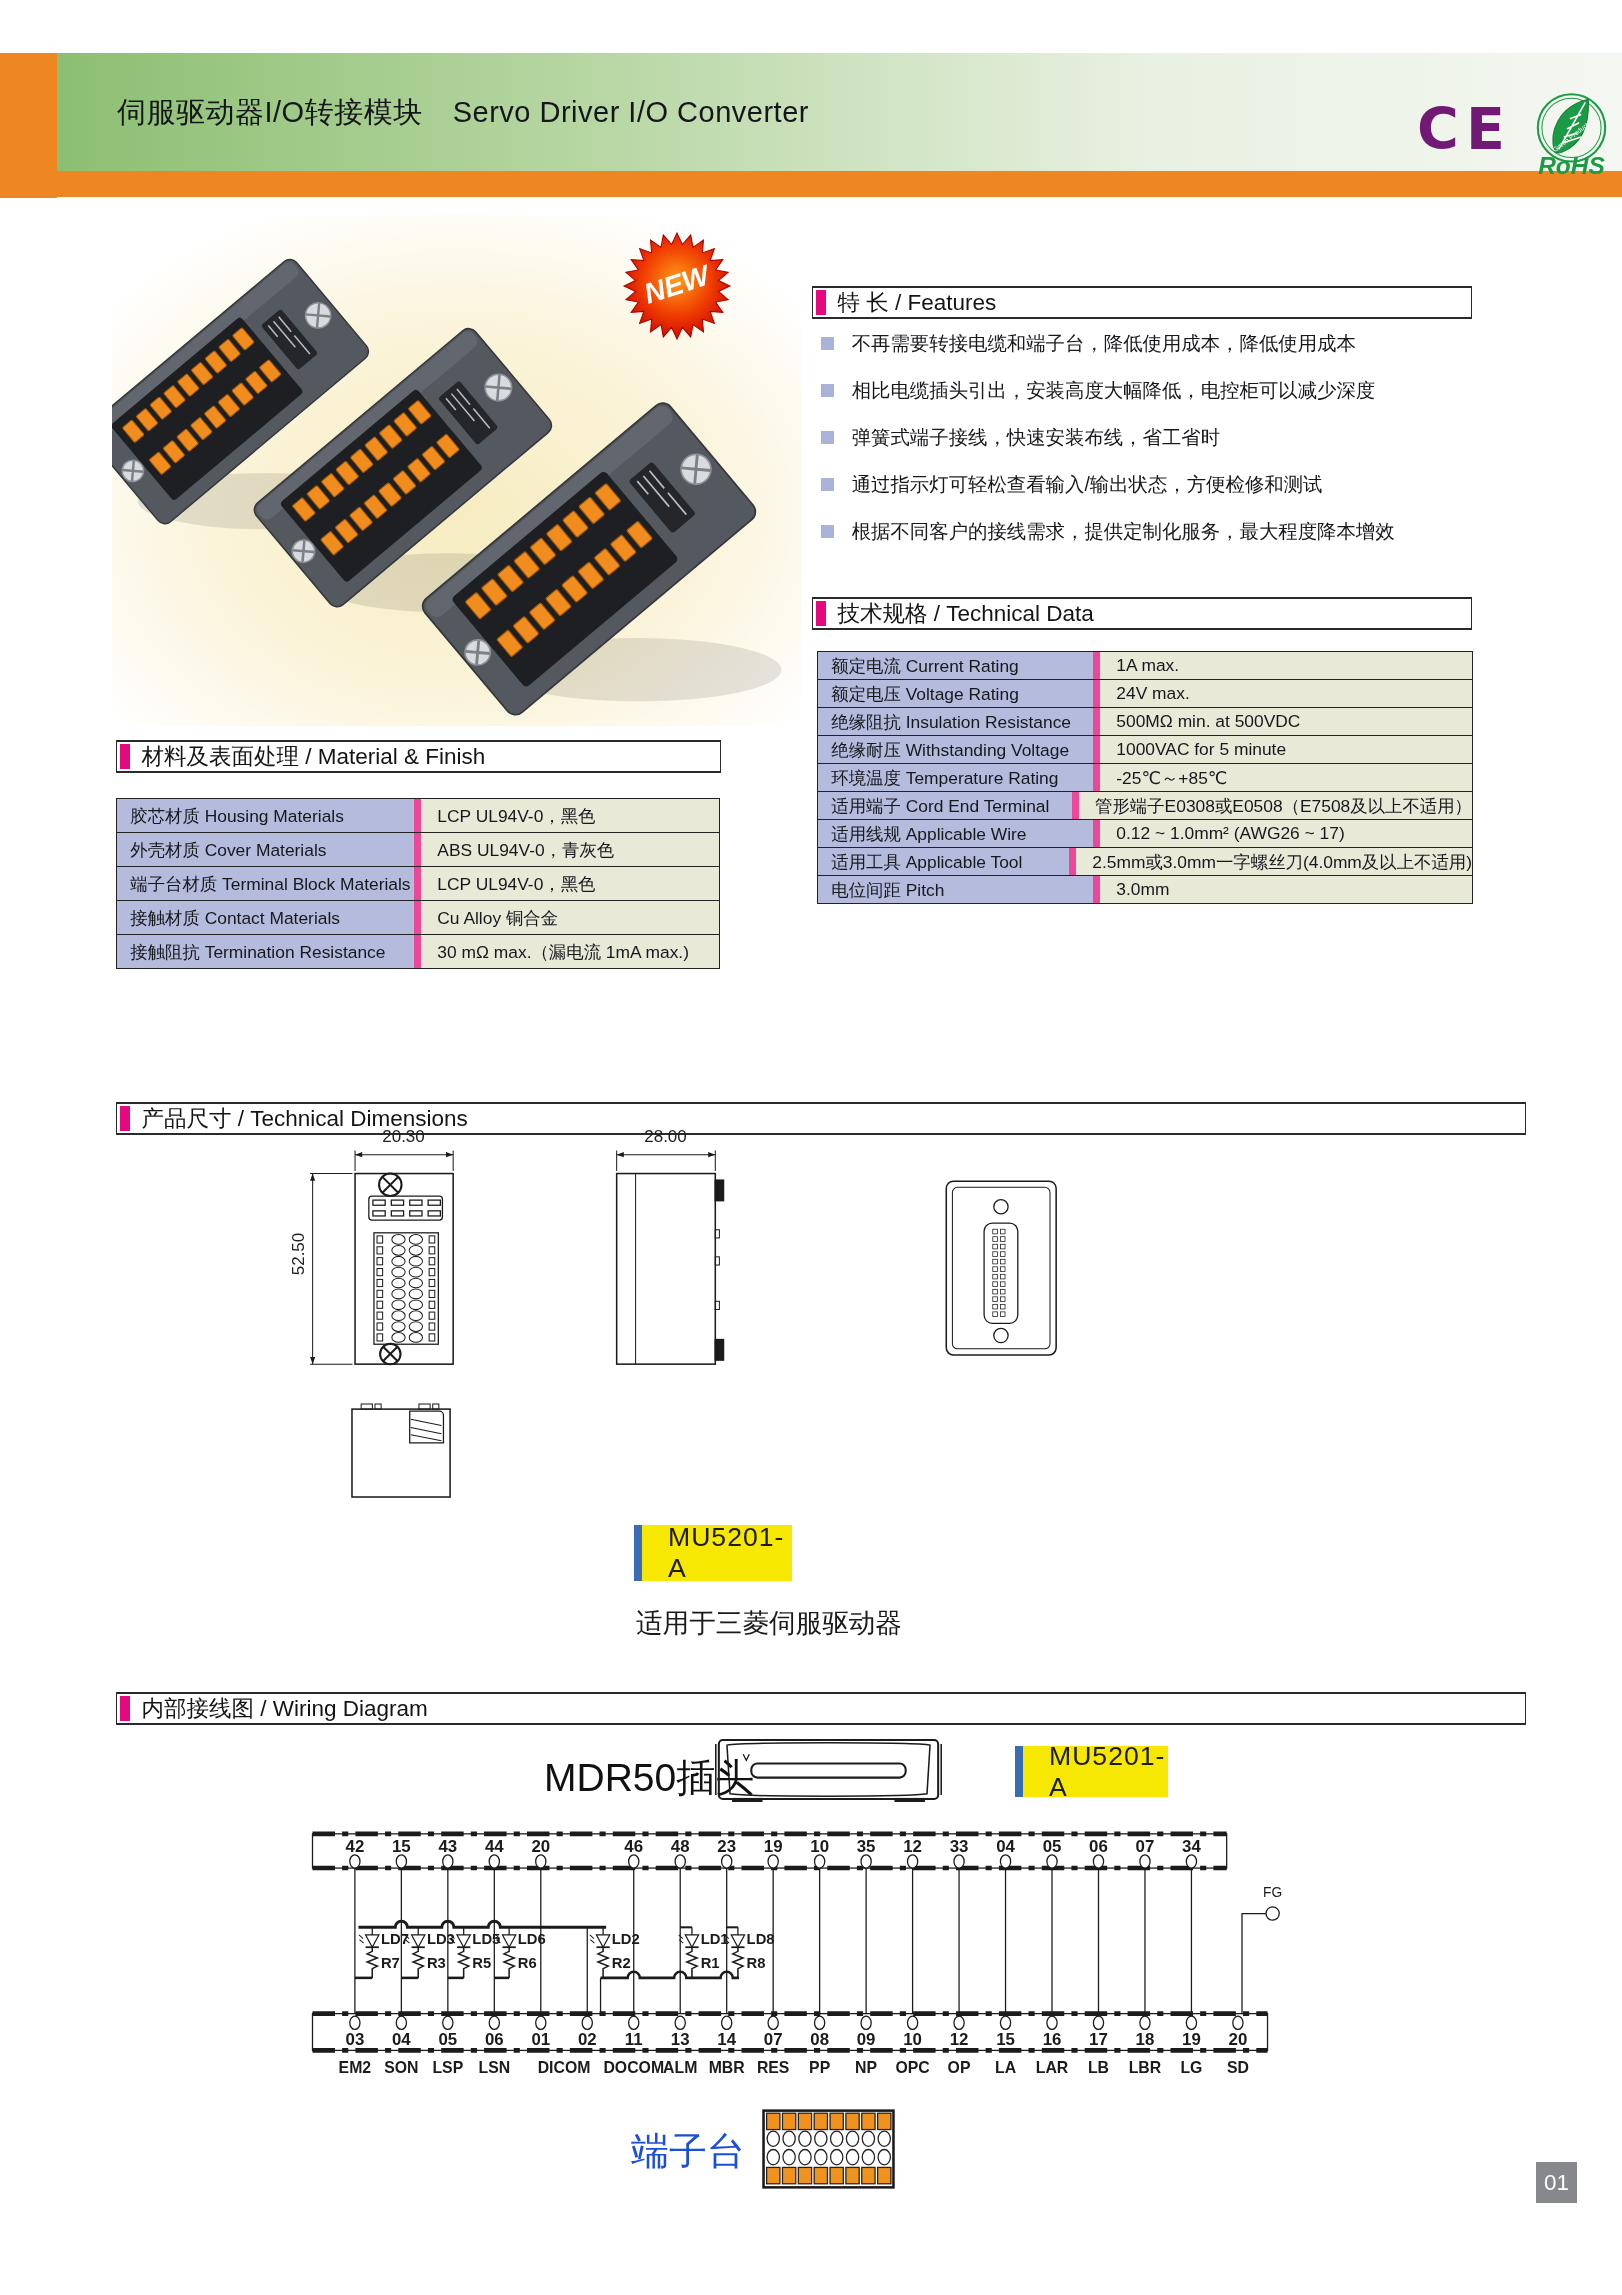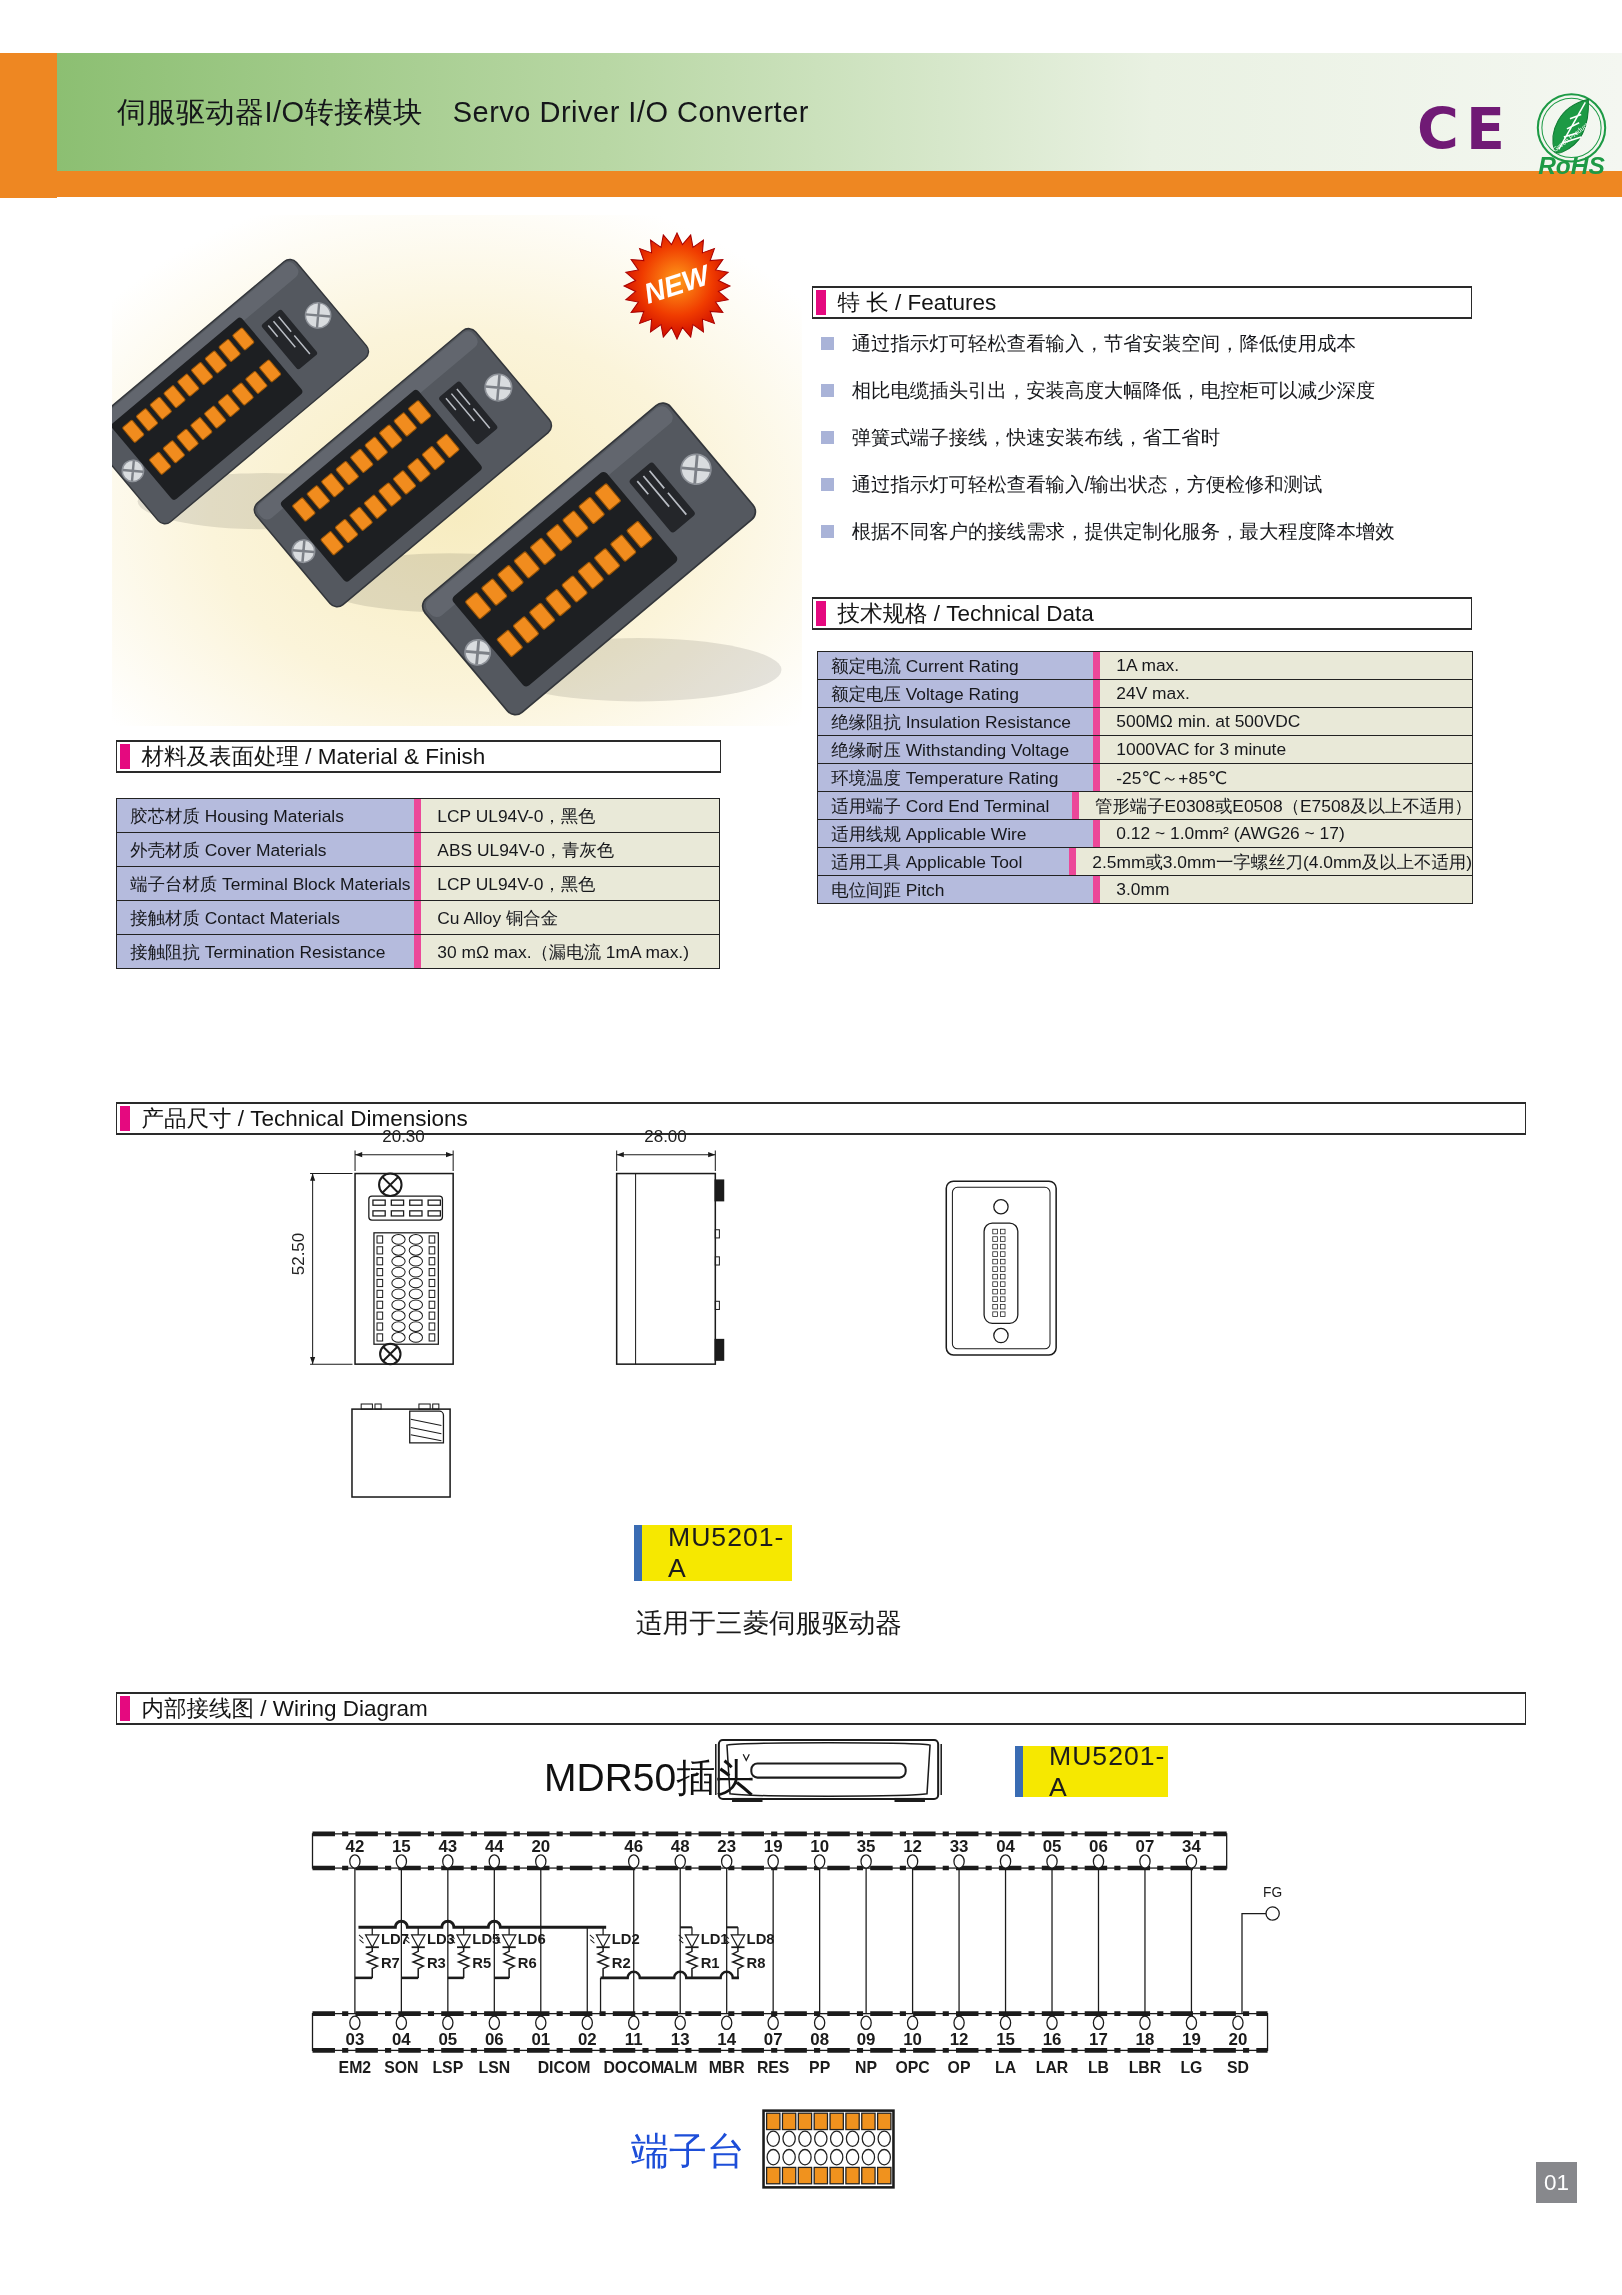--- a/index.html
+++ b/index.html
@@ -207,21 +207,21 @@
       <div class="srow">
         <div class="scell-l">额定电压 Voltage Rating</div>
         <div class="scell-v">24V max.</div>
       </div>
       <div class="srow">
         <div class="scell-l">绝缘阻抗 Insulation Resistance</div>
         <div class="scell-v">500MΩ min. at 500VDC</div>
       </div>
       <div class="srow">
         <div class="scell-l">绝缘耐压 Withstanding Voltage</div>
-        <div class="scell-v">1000VAC for 3 minute</div>
+        <div class="scell-v">1000VAC for 5 minute</div>
       </div>
       <div class="srow">
         <div class="scell-l">环境温度 Temperature Rating</div>
         <div class="scell-v">-25℃～+85℃</div>
       </div>
       <div class="srow">
         <div class="scell-l">适用端子 Cord End Terminal</div>
         <div class="scell-v">管形端子E0308或E0508（E7508及以上不适用）</div>
       </div>
       <div class="srow">
@@ -703,21 +703,21 @@
       <rect x="195" y="114" width="26" height="32" fill="#f0921e" stroke="#222" stroke-width="2.5"></rect>
       <rect x="226" y="8" width="26" height="32" fill="#f0921e" stroke="#222" stroke-width="2.5"></rect>
       <ellipse cx="239" cy="58" rx="12" ry="15" fill="#fff" stroke="#222" stroke-width="2.5"></ellipse>
       <ellipse cx="239" cy="94" rx="12" ry="15" fill="#fff" stroke="#222" stroke-width="2.5"></ellipse>
       <rect x="226" y="114" width="26" height="32" fill="#f0921e" stroke="#222" stroke-width="2.5"></rect>
     </svg>
 
   <div class="abs pagenum">01</div>
 <div class="feat" style="top: 333px;">
       <span class="sq"></span>
-      <span class="ftxt">通过指示灯可轻松查看输入，节省安装空间，降低使用成本</span>
+      <span class="ftxt">不再需要转接电缆和端子台，降低使用成本，降低使用成本</span>
     </div>
     <div class="feat" style="top: 380px;">
       <span class="sq"></span>
       <span class="ftxt">相比电缆插头引出，安装高度大幅降低，电控柜可以减少深度</span>
     </div>
     <div class="feat" style="top: 427px;">
       <span class="sq"></span>
       <span class="ftxt">弹簧式端子接线，快速安装布线，省工省时</span>
     </div>
     <div class="feat" style="top: 474px;">

